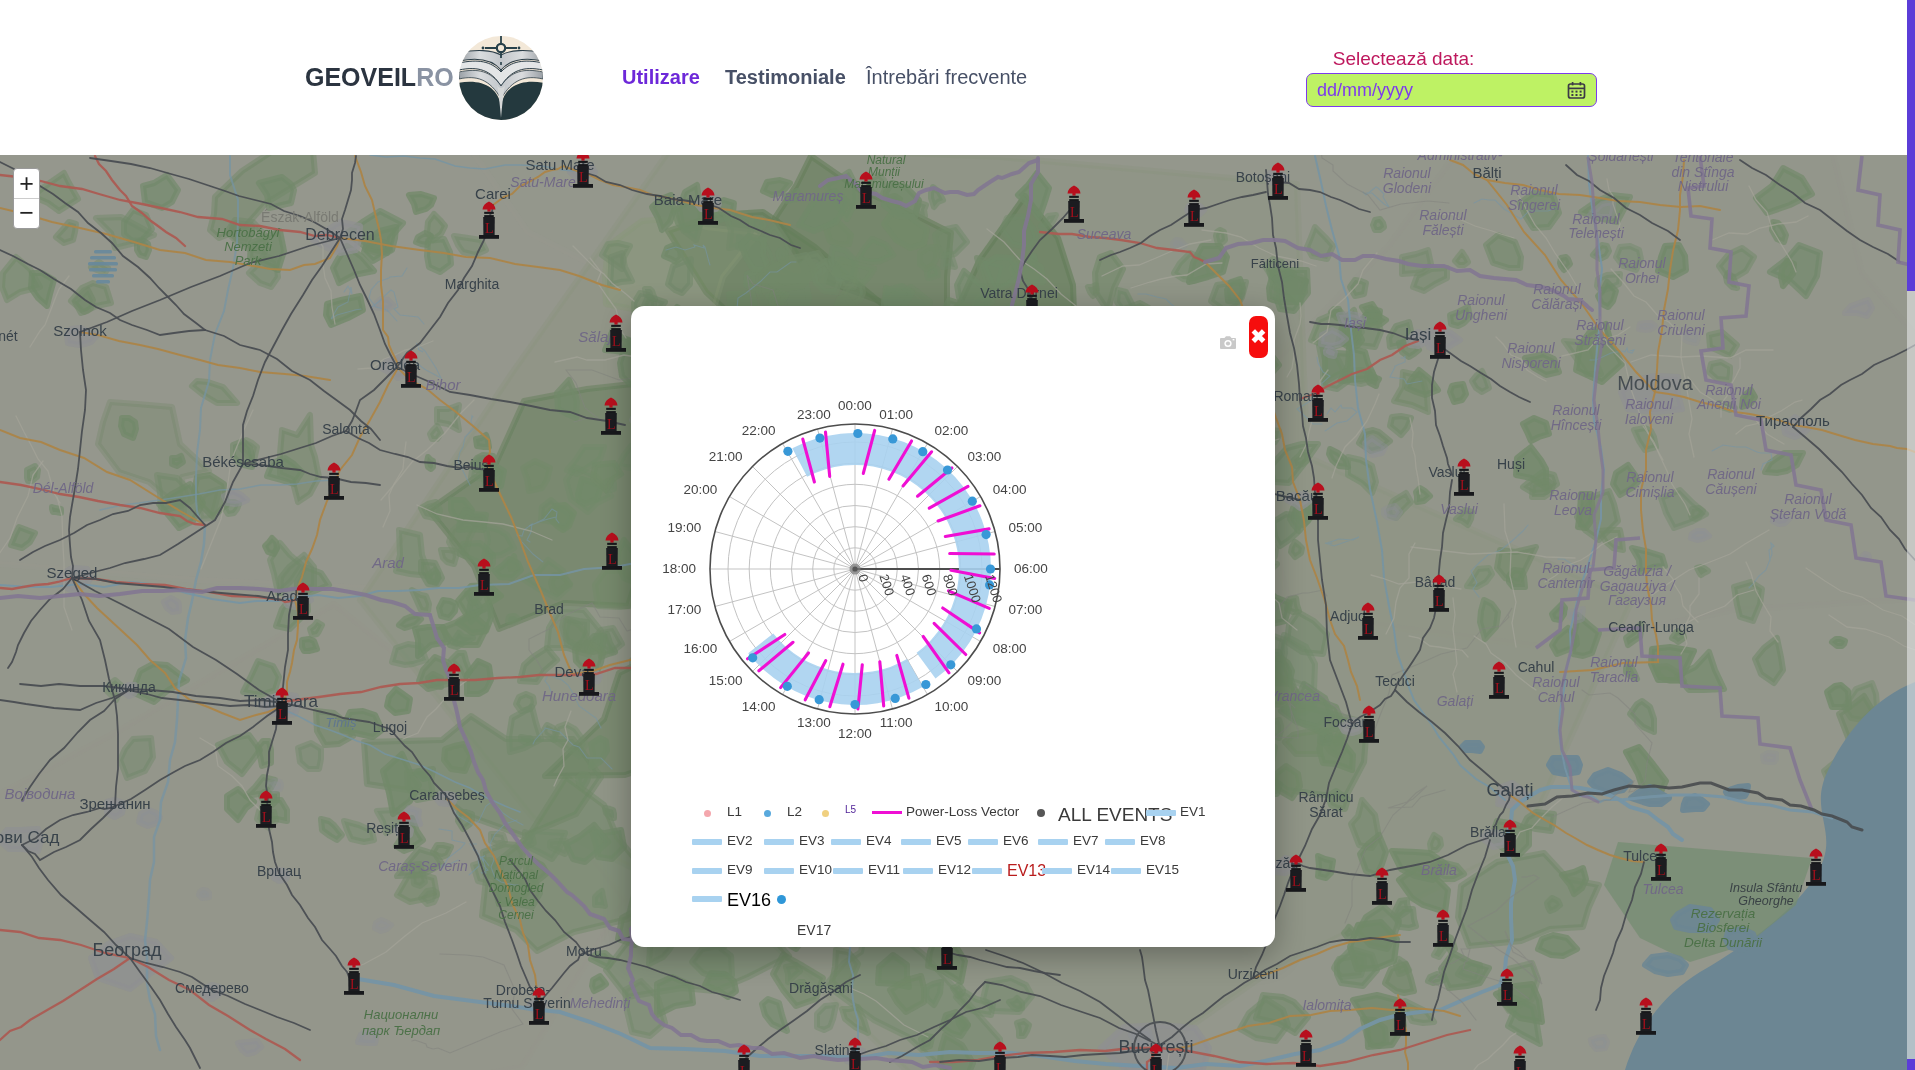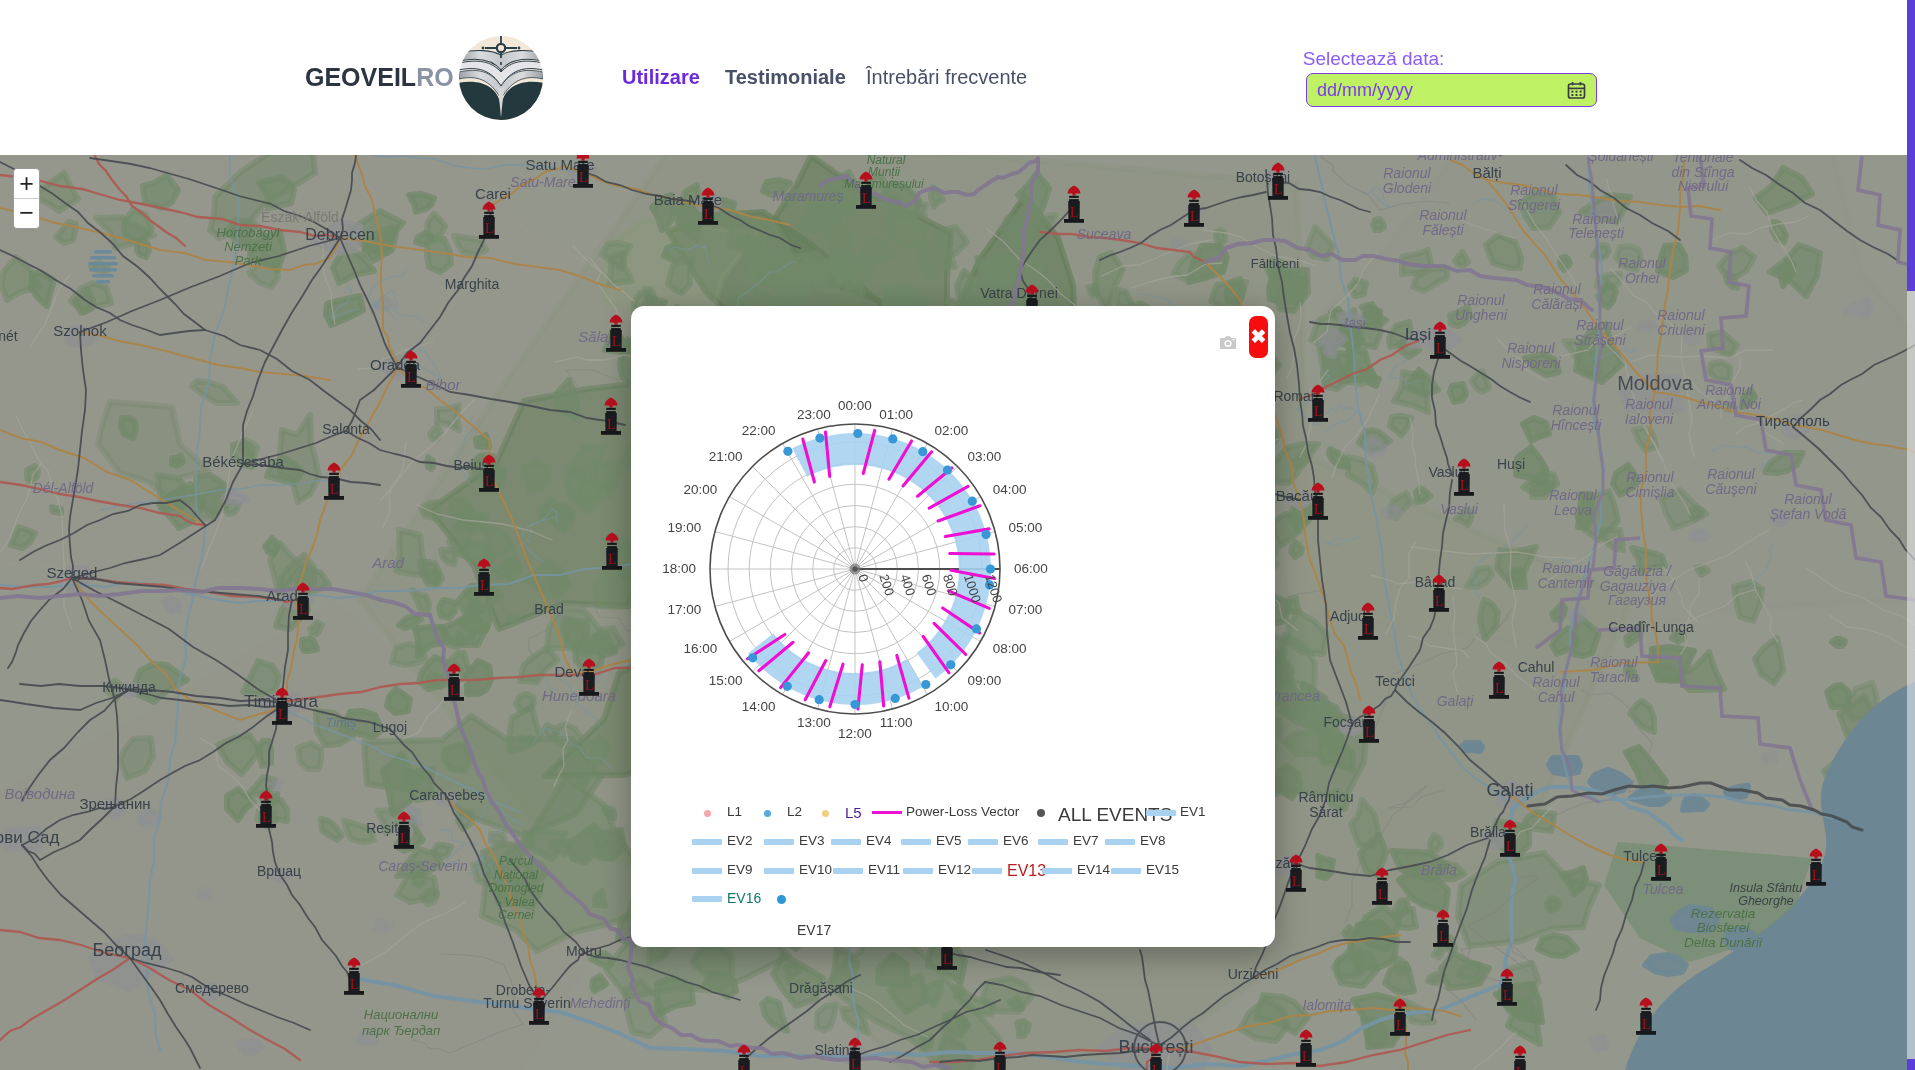--- a/index.html
+++ b/index.html
@@ -1201,21 +1201,21 @@
 <line x1="43" y1="33" x2="43" y2="35" stroke="#27404a" stroke-width="1.6"></line>
 <line x1="27" y1="12" x2="59" y2="12" stroke="#27404a" stroke-width="2"></line>
 <circle cx="25" cy="12" r="1.4" fill="#27404a"></circle>
       <circle cx="61" cy="12" r="1.4" fill="#27404a"></circle>
 <circle cx="43" cy="12" r="4.2" fill="#f3e8d8" stroke="#27404a" stroke-width="2.2"></circle>
 </g>
   </svg>
 <div style="position:absolute;left:622px;top:66px;font-size:20px;font-weight:600;color:#6d28d9">Utilizare</div>
 <div style="position:absolute;left:725px;top:66px;font-size:20px;font-weight:700;color:#475066">Testimoniale</div>
 <div style="position:absolute;left:866px;top:66px;font-size:20px;font-weight:400;color:#475066">Întrebări frecvente</div>
-<div style="position:absolute;left:1228px;top:48px;width:291px;text-align:center;font-size:19px;color:#8b5cf6">Selectează data:</div>
+<div style="position:absolute;left:1258px;top:48px;width:291px;text-align:center;font-size:19px;color:#be185d">Selectează data:</div>
 <div style="position:absolute;left:1306px;top:73px;width:291px;height:34px;border:1.5px solid #7c3aed;border-radius:7px;background:#bef264">
   <div style="position:absolute;left:10px;top:6px;font-size:18px;color:#7c3aed">dd/mm/yyyy</div>
   <svg width="19" height="19" viewBox="0 0 19 19" style="position:absolute;right:10px;top:7px">
 <rect x="1.5" y="3" width="16" height="14" rx="2" fill="none" stroke="#3c3a46" stroke-width="1.7"></rect>
 <line x1="1.5" y1="7.4" x2="17.5" y2="7.4" stroke="#3c3a46" stroke-width="1.7"></line>
 <line x1="5.6" y1="1" x2="5.6" y2="4.4" stroke="#3c3a46" stroke-width="1.7"></line>
 <line x1="13.4" y1="1" x2="13.4" y2="4.4" stroke="#3c3a46" stroke-width="1.7"></line>
 <g fill="#3c3a46">
         <rect x="4.4" y="9.6" width="2" height="2"></rect>
         <rect x="8.5" y="9.6" width="2" height="2"></rect>
@@ -1336,21 +1336,21 @@
 <text x="290.5" y="270.0" font-size="13" fill="#444" text-anchor="start" font-family="Liberation Sans, sans-serif" transform="rotate(72 290.5 270.0)">600</text>
 <text x="311.7" y="270.0" font-size="13" fill="#444" text-anchor="start" font-family="Liberation Sans, sans-serif" transform="rotate(72 311.7 270.0)">800</text>
 <text x="332.8" y="270.0" font-size="13" fill="#444" text-anchor="start" font-family="Liberation Sans, sans-serif" transform="rotate(72 332.8 270.0)">1000</text>
 <text x="354.0" y="270.0" font-size="13" fill="#444" text-anchor="start" font-family="Liberation Sans, sans-serif" transform="rotate(72 354.0 270.0)">1200</text>
 </svg>
 <div style="position:absolute;left:73px;top:503.5px;width:7px;height:7px;border-radius:50%;background:#f4a7ad"></div>
 <div style="position:absolute;left:96px;top:498px;font-size:13.5px;color:#3a3a3a;white-space:nowrap">L1</div>
 <div style="position:absolute;left:133px;top:503.5px;width:7px;height:7px;border-radius:50%;background:#59a9dd"></div>
 <div style="position:absolute;left:156px;top:498px;font-size:13.5px;color:#3a3a3a;white-space:nowrap">L2</div>
 <div style="position:absolute;left:191px;top:503.5px;width:7px;height:7px;border-radius:50%;background:#f0d080"></div>
-<div style="position:absolute;left:214px;top:498px;font-size:15px;color:#4c1d95;white-space:nowrap">L5</div>
+<div style="position:absolute;left:214px;top:498px;font-size:10px;color:#4c1d95;white-space:nowrap">L5</div>
 <div style="position:absolute;left:241px;top:505px;width:30px;height:3px;background:#ef0fd4"></div>
 <div style="position:absolute;left:275px;top:498px;font-size:13.5px;color:#3a3a3a;white-space:nowrap">Power-Loss Vector</div>
 <div style="position:absolute;left:406px;top:503.0px;width:8px;height:8px;border-radius:50%;background:#565656"></div>
 <div style="position:absolute;left:427px;top:498px;font-size:19px;color:#3a3a3a;white-space:nowrap">ALL EVENTS</div>
 <div style="position:absolute;left:515px;top:504px;width:30px;height:6px;background:#a8d2f0;border-radius:1px"></div>
 <div style="position:absolute;left:549px;top:498px;font-size:13.5px;color:#3a3a3a;white-space:nowrap">EV1</div>
 <div style="position:absolute;left:61px;top:533px;width:30px;height:6px;background:#a8d2f0;border-radius:1px"></div>
 <div style="position:absolute;left:96px;top:527px;font-size:13.5px;color:#3a3a3a;white-space:nowrap">EV2</div>
 <div style="position:absolute;left:133px;top:533px;width:30px;height:6px;background:#a8d2f0;border-radius:1px"></div>
 <div style="position:absolute;left:168px;top:527px;font-size:13.5px;color:#3a3a3a;white-space:nowrap">EV3</div>
@@ -1372,21 +1372,21 @@
 <div style="position:absolute;left:237px;top:556px;font-size:13.5px;color:#3a3a3a;white-space:nowrap">EV11</div>
 <div style="position:absolute;left:272px;top:562px;width:30px;height:6px;background:#a8d2f0;border-radius:1px"></div>
 <div style="position:absolute;left:307px;top:556px;font-size:13.5px;color:#3a3a3a;white-space:nowrap">EV12</div>
 <div style="position:absolute;left:341px;top:562px;width:30px;height:6px;background:#a8d2f0;border-radius:1px"></div>
 <div style="position:absolute;left:376px;top:556px;font-size:16px;color:#b91c1c;white-space:nowrap">EV13</div>
 <div style="position:absolute;left:411px;top:562px;width:30px;height:6px;background:#a8d2f0;border-radius:1px"></div>
 <div style="position:absolute;left:446px;top:556px;font-size:13.5px;color:#3a3a3a;white-space:nowrap">EV14</div>
 <div style="position:absolute;left:480px;top:562px;width:30px;height:6px;background:#a8d2f0;border-radius:1px"></div>
 <div style="position:absolute;left:515px;top:556px;font-size:13.5px;color:#3a3a3a;white-space:nowrap">EV15</div>
 <div style="position:absolute;left:61px;top:590px;width:30px;height:6px;background:#a8d2f0;border-radius:1px"></div>
-<div style="position:absolute;left:96px;top:584px;font-size:14px;color:#0f766e;white-space:nowrap">EV16</div>
+<div style="position:absolute;left:96px;top:584px;font-size:18px;color:#000000;white-space:nowrap">EV16</div>
 <div style="position:absolute;left:146px;top:588.5px;width:9px;height:9px;border-radius:50%;background:#2f97d8"></div>
 <div style="position:absolute;left:166px;top:616px;font-size:14px;color:#3a3a3a;white-space:nowrap">EV17</div>
 <svg width="20" height="20" viewBox="0 0 20 20" style="position:absolute;left:587px;top:27px">
 <path d="M6.5,5 L8,3.2 L12,3.2 L13.5,5 L17,5 Q18,5 18,6 L18,15 Q18,16 17,16 L3,16 Q2,16 2,15 L2,6 Q2,5 3,5 Z" fill="#c9c9c9"></path>
 <circle cx="10" cy="10.5" r="3.6" fill="#fff"></circle>
 <circle cx="10" cy="10.5" r="2.1" fill="#c9c9c9"></circle>
 <rect x="14.6" y="6" width="1.8" height="1.4" fill="#fff"></rect>
 </svg>
 <div style="position:absolute;left:618px;top:10px;width:19px;height:42px;background:#f60d0d;border-radius:7px;color:#fff;font-weight:bold;font-size:19px;text-align:center;line-height:41px">✖</div>
 </div>

